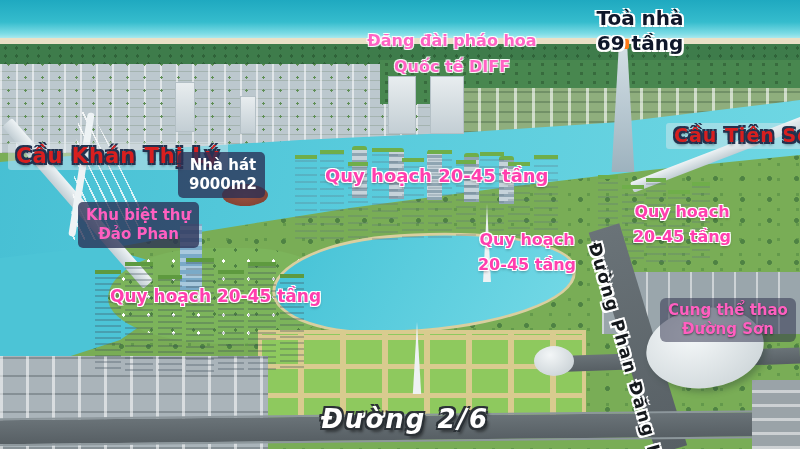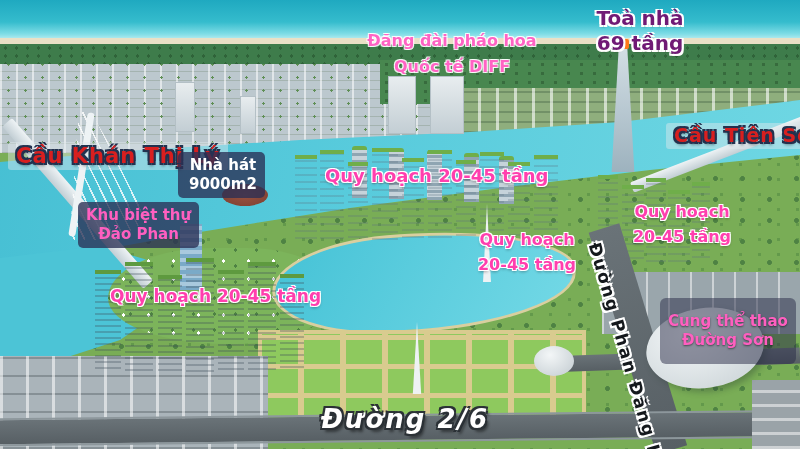--- a/index.html
+++ b/index.html
@@ -100,29 +100,29 @@
       repeating-linear-gradient(90deg,rgba(255,255,255,.55) 0 3px,transparent 3px 26px),
       repeating-linear-gradient(0deg,rgba(90,100,105,.45) 0 2px,transparent 2px 18px);}
   .blocks-br{left:752px;top:380px;width:48px;height:69px;z-index:8;background:#9aa3a8;
     background-image:repeating-linear-gradient(0deg,rgba(255,255,255,.5) 0 3px,transparent 3px 14px);}
   
   .lbl{z-index:20;font-weight:bold;text-align:center;line-height:1.25;white-space:nowrap;}
   .pink{color:#ff3fae;
     text-shadow:-1px -1px 0 #fff,1px -1px 0 #fff,-1px 1px 0 #fff,1px 1px 0 #fff,0 2px 3px rgba(0,0,0,.35);}
   .pinksoft{color:#ff63c4;
     text-shadow:-1px -1px 0 rgba(255,255,255,.85),1px -1px 0 rgba(255,255,255,.85),-1px 1px 0 rgba(255,255,255,.85),1px 1px 0 rgba(255,255,255,.85);}
-  .orange{color:#701a75;
+  .orange{color:#0f172a;
     text-shadow:-2px -1px 0 #fff,2px -1px 0 #fff,-2px 2px 0 #fff,2px 2px 0 #fff,0 2px 2px rgba(0,0,0,.3);}
   .red{color:#d81f1f;background:rgba(225,233,237,.45);padding:1px 8px;border-radius:3px;
     text-shadow:-2px -2px 0 #22324f,2px -2px 0 #22324f,-2px 2px 0 #22324f,2px 2px 0 #22324f,0 3px 3px rgba(0,0,0,.4);
     letter-spacing:1px;}
   .boxlbl{background:rgba(42,48,84,.78);border-radius:5px;padding:4px 8px;}
   .boxlbl.white{color:#fff;padding-left:11px;}
   .boxlbl.pinktxt{color:#ff5fc0;}
-  .boxsoft{background:rgba(40,42,70,.5);border-radius:6px;padding:14px 8px;color:#ff5fc0;
+  .boxsoft{background:rgba(40,42,70,.5);border-radius:6px;padding:3px 8px;color:#ff5fc0;
     text-shadow:0 1px 2px rgba(0,0,0,.5);}
   .roadwhite{color:#fff;font-style:italic;letter-spacing:2px;
     text-shadow:-2px -2px 0 #2b3136,2px -2px 0 #2b3136,-2px 2px 0 #2b3136,2px 2px 0 #2b3136,3px 4px 3px rgba(0,0,0,.45);}
   .roaddark{color:#14181c;letter-spacing:2px;
     text-shadow:-2px -2px 0 #fff,2px -2px 0 #fff,-2px 2px 0 #fff,2px 2px 0 #fff;}
 </style>
 </head>
 <body>
 
 <div class="scene">

